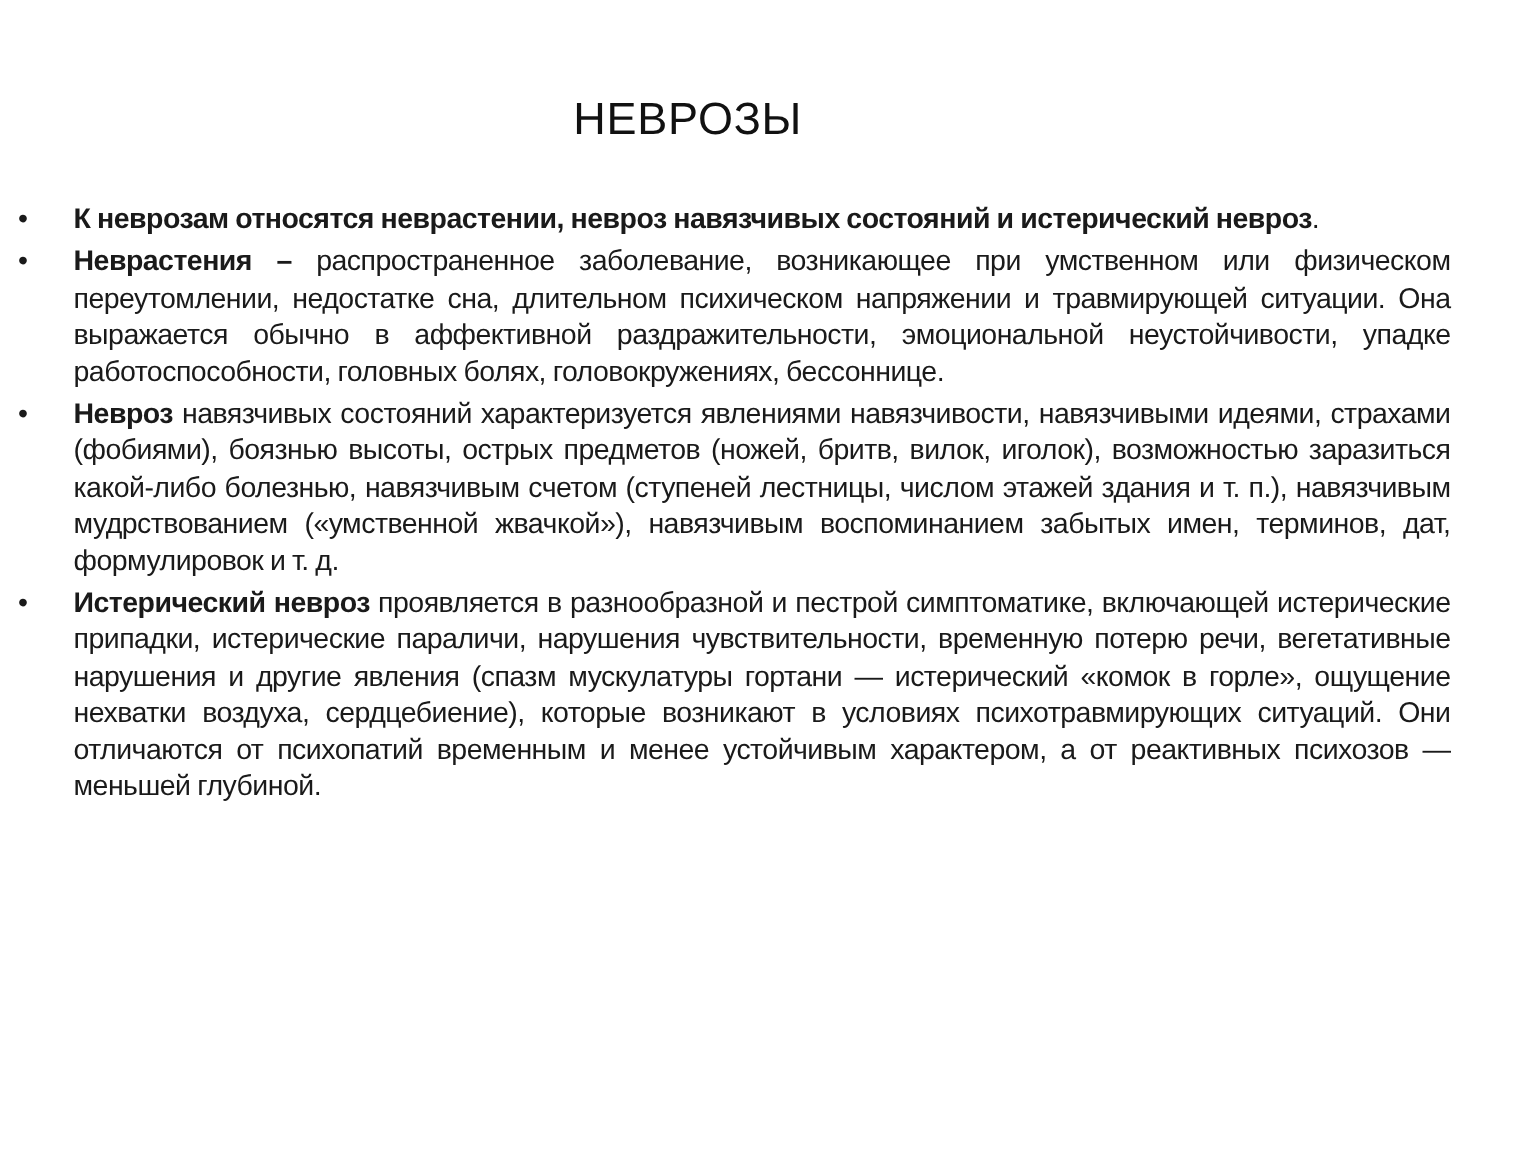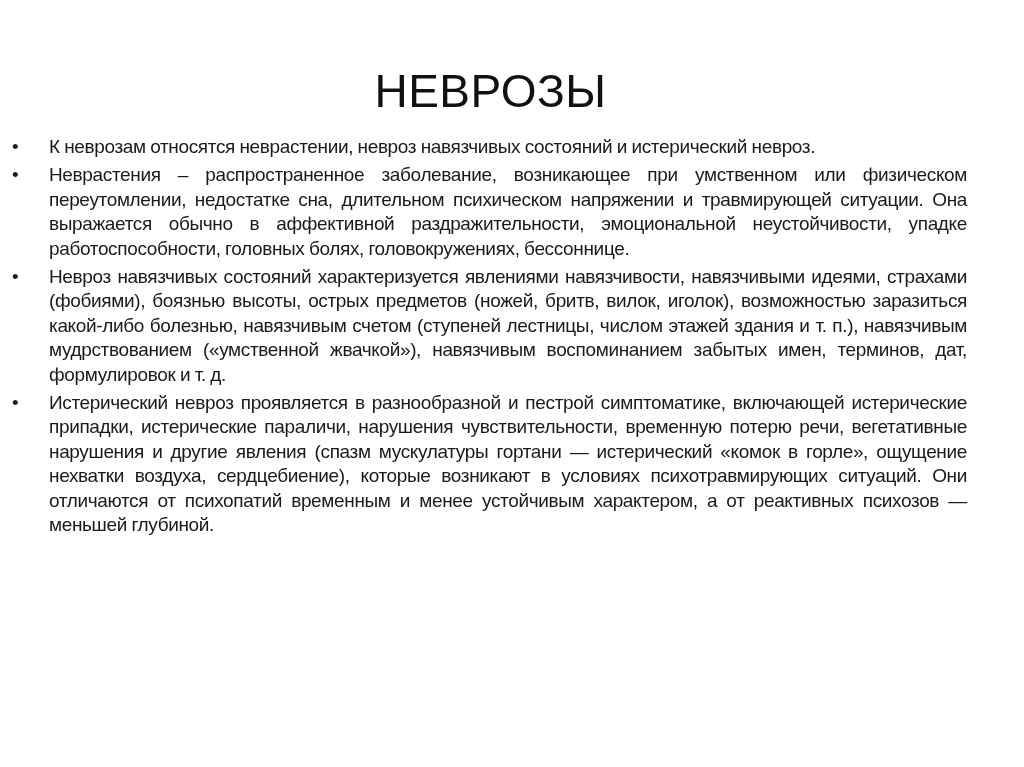--- a/index.html
+++ b/index.html
@@ -14,26 +14,25 @@
       position: relative;
       color: #000000;
       font-family: "Liberation Sans", sans-serif;
     }
     .slide-title {
       position: absolute;
       top: 28px;
       left: 0;
       width: 917px;
       text-align: center;
-      font-size: 46px;
+      font-size: 30px;
       line-height: 64px;
       font-weight: normal;
       letter-spacing: 0.5px;
       color: #111111;
-      padding-left: 32px;
     }
     .bullets {
       position: absolute;
       top: 135px;
       left: 12px;
       width: 955px;
       margin: 0;
       padding: 0;
       list-style: none;
     }
@@ -51,21 +50,21 @@
     }
     .bullet-dot {
       position: absolute;
       left: 0;
       top: 0;
       width: 20px;
       font-size: 19px;
       line-height: 24.4px;
     }
     .bold {
-      font-weight: normal;
+      font-weight: bold;
     }
   </style>
 </head>
 <body>
 
 <div>
   <h1 class="slide-title">НЕВРОЗЫ</h1>
 
   <ul class="bullets">
     <li class="bullet-item">

